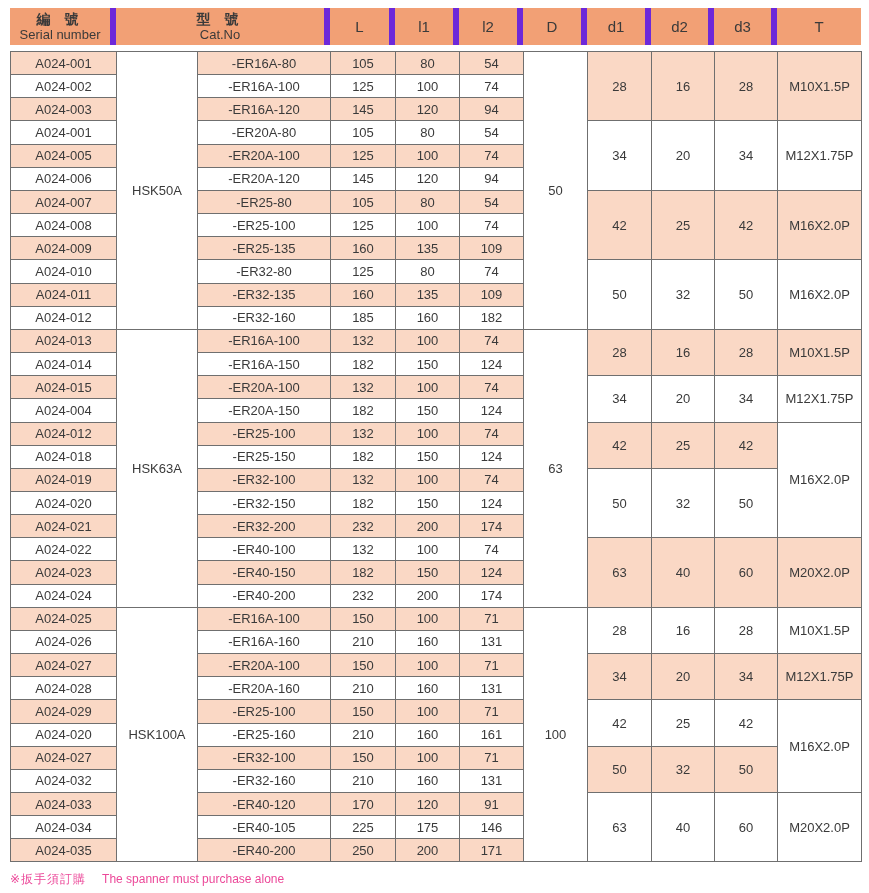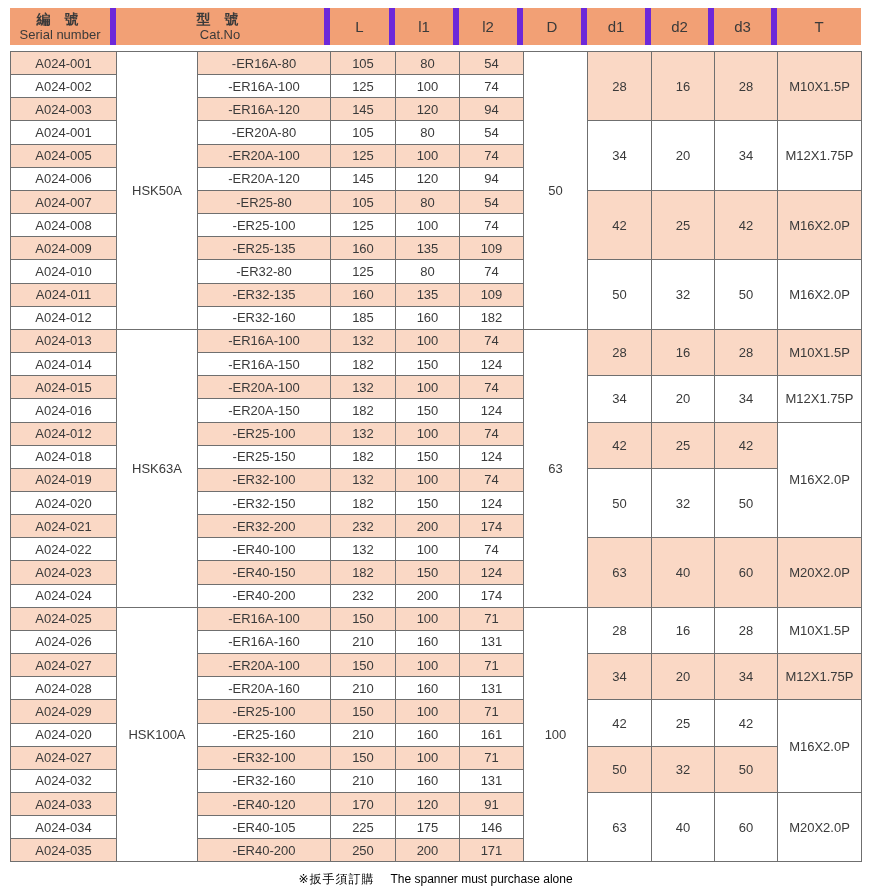--- a/index.html
+++ b/index.html
@@ -35,21 +35,21 @@
   .body-table td {
     border: 1px solid var(--border, #6f6f6f);
     text-align: center; vertical-align: middle;
     font-size: 13px; padding: 0; background: #ffffff; overflow: hidden;
   }
   .body-table td.shade { background: var(--row-shade, #FAD8C5); }
 
   
   .footnote {
     position: absolute; left: 10px; top: 871px; width: 851px;
-    text-align: center; font-size: 12px; color: #000000;
+    text-align: left; font-size: 12px; color: #ec4899;
   }
   .footnote .fn-zh { margin-right: 16px; letter-spacing: 1px; }
 </style>
 </head>
 <body>
 
 <div class="page">
 
   <table class="header-table">
     <colgroup>
@@ -229,21 +229,21 @@
           <td class="shade">-ER20A-100</td>
           <td class="shade">132</td>
           <td class="shade">100</td>
           <td class="shade">74</td>
           <td rowspan="2">34</td>
           <td rowspan="2">20</td>
           <td rowspan="2">34</td>
           <td rowspan="2">M12X1.75P</td>
         </tr>
         <tr>
-          <td>A024-016</td>
+          <td>A024-004</td>
           <td>-ER20A-150</td>
           <td>182</td>
           <td>150</td>
           <td>124</td>
         </tr>
         <tr>
           <td class="shade">A024-012</td>
           <td class="shade">-ER25-100</td>
           <td class="shade">132</td>
           <td class="shade">100</td>

